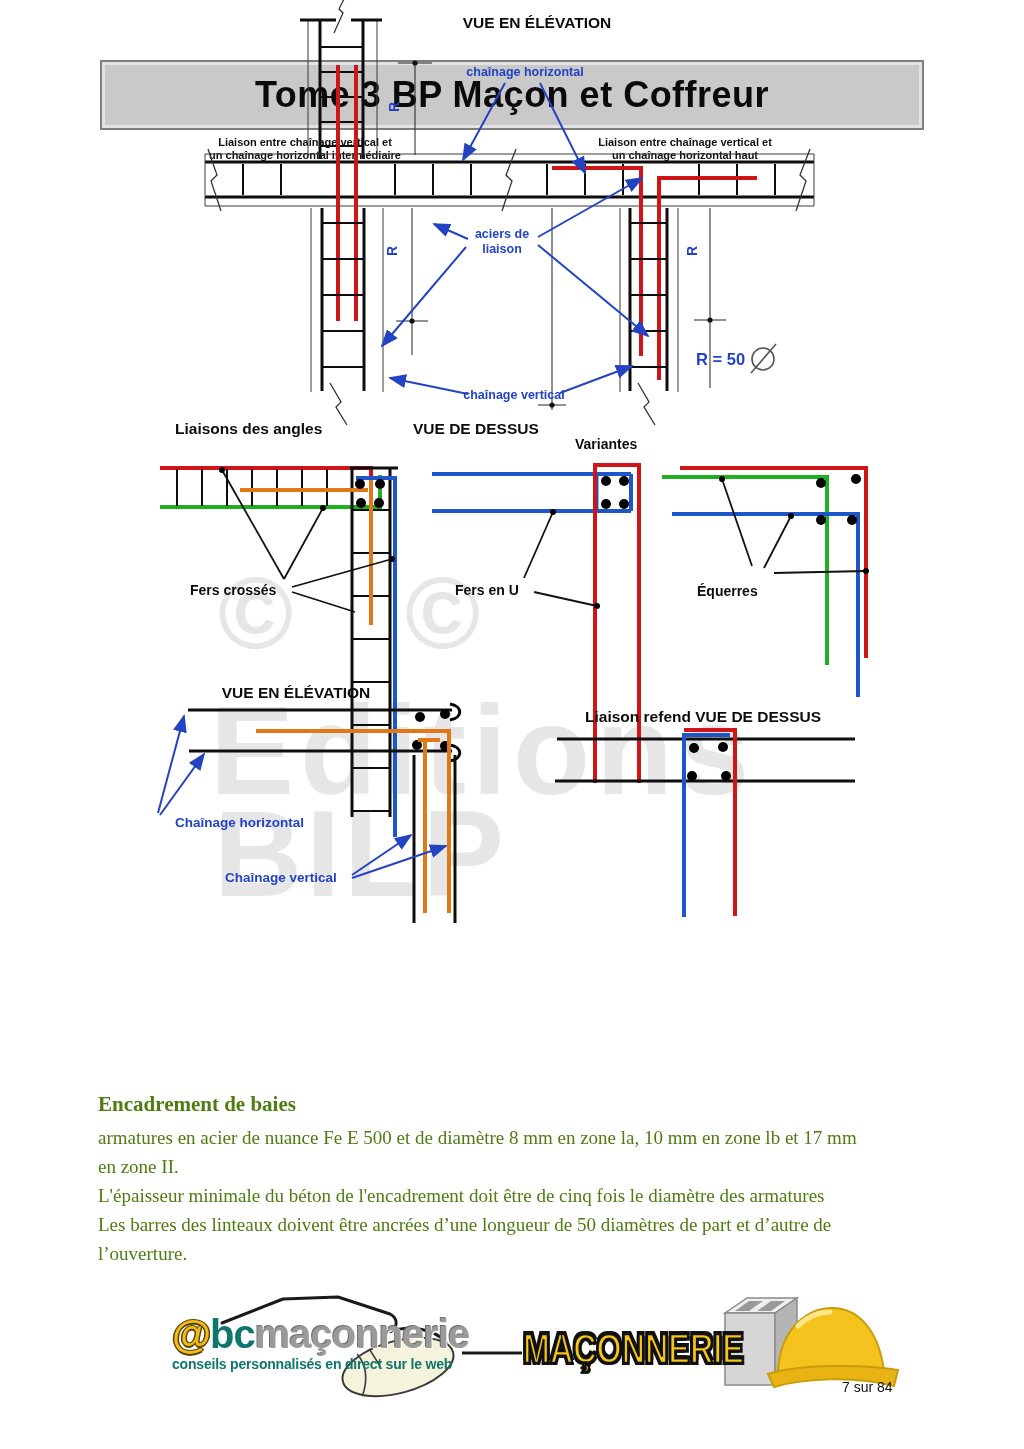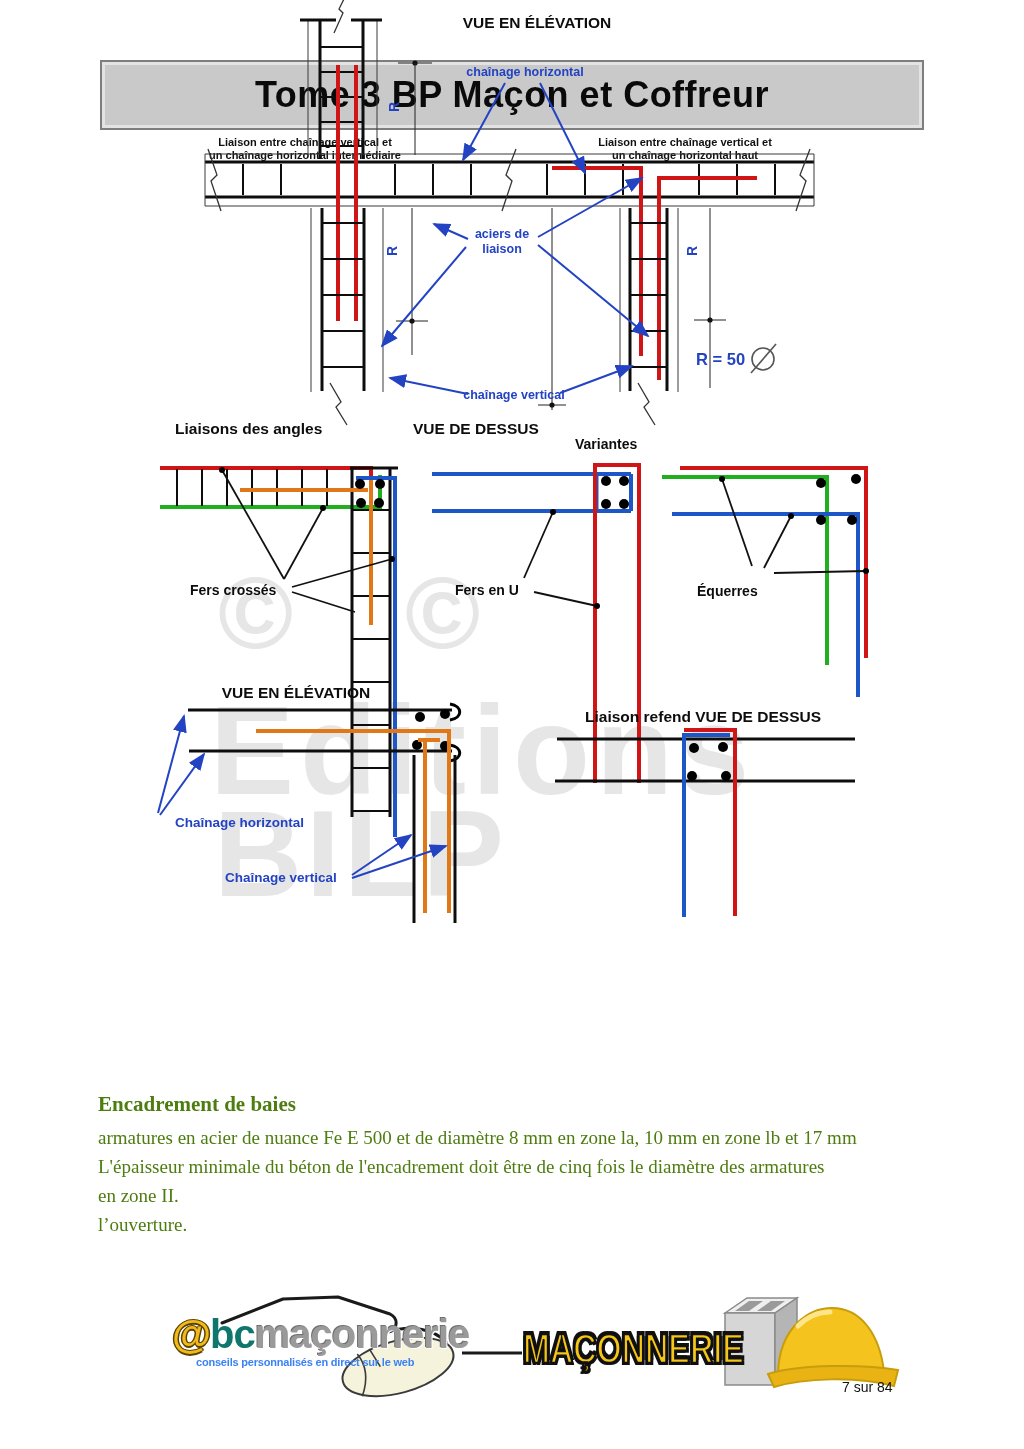--- a/index.html
+++ b/index.html
@@ -48,22 +48,22 @@
   .article h2{margin:0 0 6px 0;font-size:21px;font-weight:bold;font-family:"Liberation Serif",serif;}
   .article .tl{font-size:19px;line-height:29px;white-space:nowrap;}
   
   .footer{position:absolute;left:150px;top:1280px;width:770px;height:130px;z-index:2;}
   .footer svg{position:absolute;left:0;top:0;}
   .logoword{position:absolute;left:22px;top:34px;font-weight:bold;font-size:40px;line-height:1;
             letter-spacing:-1px;white-space:nowrap;z-index:2;}
   .logoword .at{color:#f0b91c;text-shadow:-1.5px 0 #5a4200,1.5px 0 #5a4200,0 -1.5px #5a4200,0 1.5px #5a4200;}
   .logoword .bc{color:#0f766e;}
   .logoword .mac{color:#9a9a9a;text-shadow:1px 1px 0 #ffffff,-1px -1px 0 #6f6f6f;}
-  .tagline{position:absolute;left:22px;top:76px;font-size:11px;font-weight:bold;color:#3b82f6;
-           letter-spacing:-.2px;z-index:2;white-space:nowrap;margin-left:24px;}
+  .tagline{position:absolute;left:22px;top:76px;font-size:14px;font-weight:bold;color:#0f766e;
+           letter-spacing:-.2px;z-index:2;white-space:nowrap;}
   .brand{position:absolute;left:373px;top:44px;font-size:34px;font-weight:bold;color:#f5c518;
          -webkit-text-stroke:2px #101010;text-shadow:2px 2px 0 #101010,-2px -2px 0 #101010,
          2px -2px 0 #101010,-2px 2px 0 #101010;transform:scale(.95,1.25);transform-origin:top left;
          letter-spacing:0;z-index:2;white-space:nowrap;}
   .pagenum{position:absolute;left:842px;top:1379px;font-size:14px;color:#111;z-index:3;}
 </style>
 </head>
 <body>
 
 <div class="page">
@@ -313,22 +313,23 @@
       <circle cx="694" cy="913" r="5" fill="#000"></circle>
         <circle cx="723" cy="912" r="5" fill="#000"></circle>
       <circle cx="692" cy="941" r="5" fill="#000"></circle>
         <circle cx="726" cy="941" r="5" fill="#000"></circle>
     </g>
   </svg>
 
   <div class="article">
     <h2>Encadrement de baies</h2>
     <div class="tl">armatures en acier de nuance Fe E 500 et de diamètre 8 mm en zone la, 10 mm en zone lb et 17 mm</div>
+    <div class="tl">en zone II.</div>
     <div class="tl">L'épaisseur minimale du béton de l'encadrement doit être de cinq fois le diamètre des armatures</div>
-    <div class="tl">en zone II.</div>
+    <div class="tl">Les barres des linteaux doivent être ancrées d’une longueur de 50 diamètres de part et d’autre de</div>
     <div class="tl">l’ouverture.</div>
   </div>
 
   <div class="footer">
     <svg width="770" height="130" viewBox="0 0 770 130">
 
       <path d="M72,43 L133,19 L188,17 L240,34 C248,38 249,49 238,52" fill="none" stroke="#1a1a1a" stroke-width="3" stroke-linejoin="round" stroke-linecap="round"></path>
 
       <path d="M238,52 C262,44 285,50 296,62" fill="none" stroke="#1a1a1a" stroke-width="3" stroke-linecap="round"></path>
 

